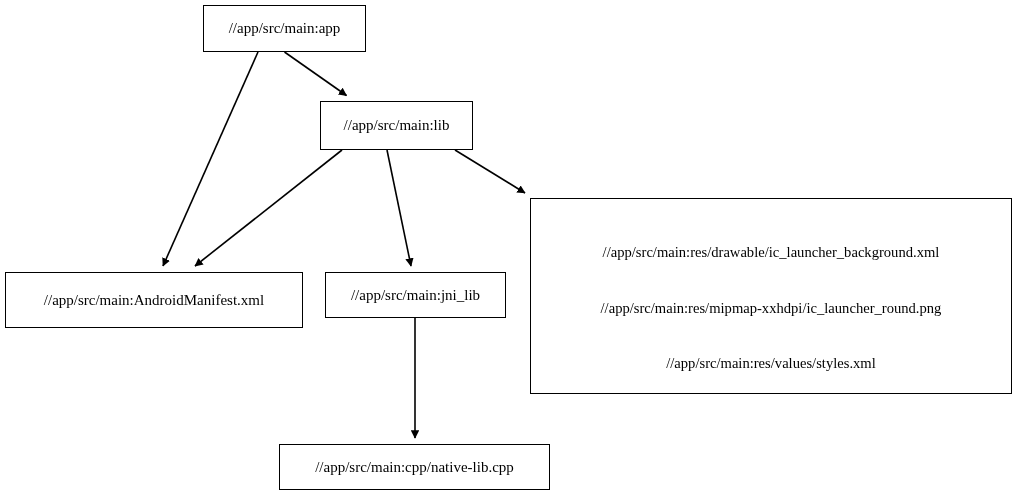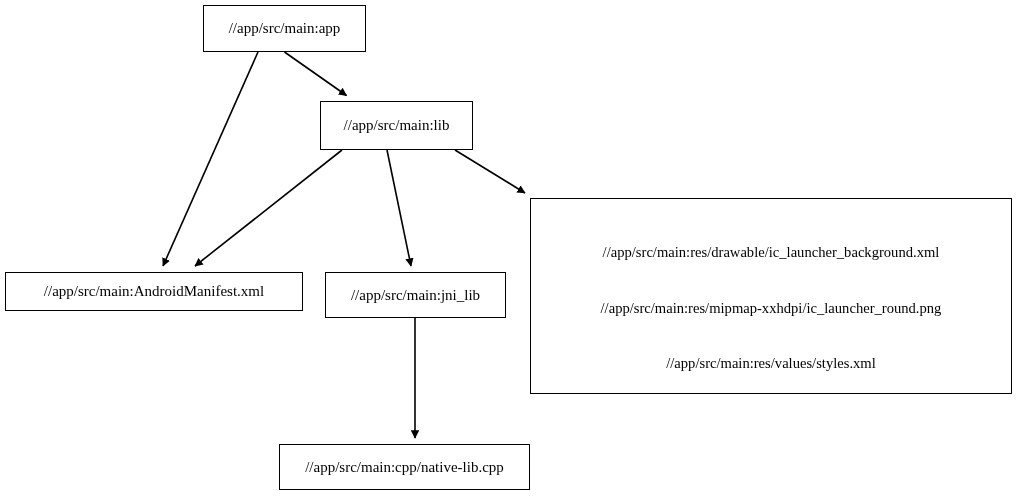--- a/index.html
+++ b/index.html
@@ -78,29 +78,29 @@
   </svg>
 
   <div class="graph-node" style="left:203px; top:5px; width:163px; height:47px;">
     <span class="node-label">//app/src/main:app</span>
   </div>
 
   <div class="graph-node" style="left:320px; top:101px; width:153px; height:49px;">
     <span class="node-label">//app/src/main:lib</span>
   </div>
 
-  <div class="graph-node" style="left:5px; top:272px; width:298px; height:39px;">
+  <div class="graph-node" style="left:5px; top:272px; width:298px; height:56px;">
     <span class="node-label">//app/src/main:AndroidManifest.xml</span>
   </div>
 
   <div class="graph-node" style="left:325px; top:272px; width:181px; height:46px;text-align:right;">
     <span class="node-label">//app/src/main:jni_lib</span>
   </div>
 
-  <div class="graph-node" style="left:279px; top:444px; width:251px; height:46px;">
+  <div class="graph-node" style="left:279px; top:444px; width:271px; height:46px;">
     <span class="node-label">//app/src/main:cpp/native-lib.cpp</span>
   </div>
 
   <div class="graph-node multiline" style="left:530px; top:198px; width:482px; height:196px;">
     <span class="node-line">//app/src/main:res/drawable/ic_launcher_background.xml</span>
     <span class="node-line">//app/src/main:res/mipmap-xxhdpi/ic_launcher_round.png</span>
     <span class="node-line">//app/src/main:res/values/styles.xml</span>
     
     
     

